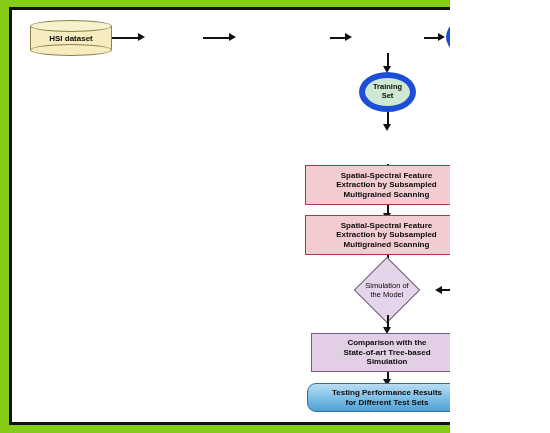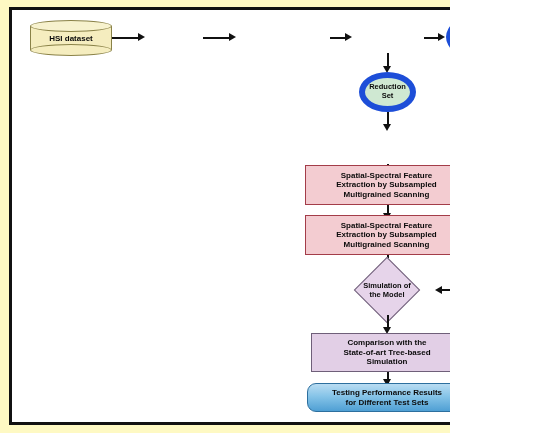--- a/index.html
+++ b/index.html
@@ -4,21 +4,21 @@
 <style>
   html, body {
     margin: 0;
     padding: 0;
     background: #ffffff;
   }
   #canvas {
     position: relative;
     width: 450px;
     height: 433px;
-    background: #fef9c3;
+    background: #84cc16;
     overflow: hidden;
     font-family: "Liberation Sans", sans-serif;
   }
   
   #frame {
     position: absolute;
     left: 9px;
     top: 7px;
     width: 529px;
     height: 418px;
@@ -127,21 +127,21 @@
     box-sizing: border-box;
   }
   .diamond-label {
     position: absolute;
     left: 0; top: 0;
     width: 100%; height: 100%;
     display: flex;
     align-items: center;
     justify-content: center;
     text-align: center;
-    font-weight: bold;
+    font-weight: normal;
     color: #0b0b0b;
     line-height: 1.2;
     white-space: pre-line;
   }
 
   
   .ln-h {
     position: absolute;
     height: 2px;
     background: #111111;
@@ -205,21 +205,21 @@
 Set</div>
 
   <div class="ln-h" style="left:504px; top:36px; width:14px;"></div>
   <div class="ln-v" style="left:516px; top:36px; height:255px;"></div>
   <div class="ln-h" style="left:441px; top:289px; width:77px;"></div>
   <div class="arrow-l" style="left:435px; top:285.5px;"></div>
 
   <div class="ln-v" style="left:386.5px; top:53px; height:15px;"></div>
   <div class="arrow-d" style="left:383px; top:66px;"></div>
 
-  <div class="node term-green" style="left:359px; top:72px; width:57px; height:40px; font-size:7.5px;">Reduction
+  <div class="node term-green" style="left:359px; top:72px; width:57px; height:40px; font-size:7.5px;">Training
 Set</div>
 
   <div class="ln-v" style="left:386.5px; top:112px; height:15px;"></div>
   <div class="arrow-d" style="left:383px; top:124px;"></div>
 
 
   <div class="ln-v" style="left:386.5px; top:164px; height:12px;"></div>
   <div class="arrow-d" style="left:383px; top:172px;"></div>
 
   <div class="node proc-pink" style="left:305px; top:165px; width:163px; height:40px; font-size:8px;">Spatial-Spectral Feature

